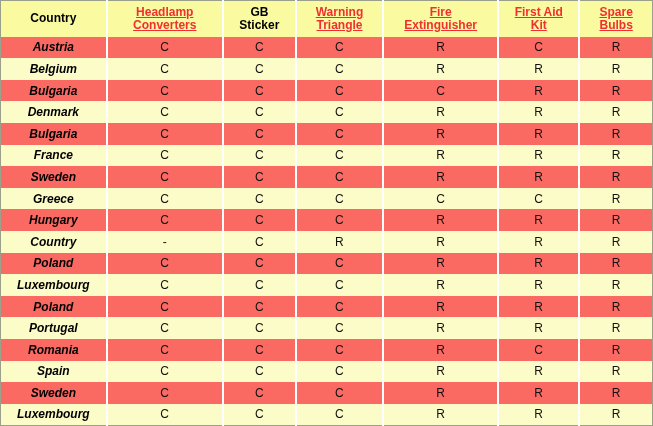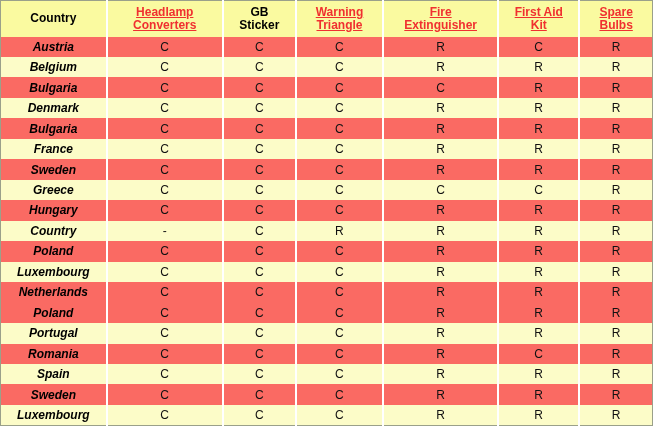--- a/index.html
+++ b/index.html
@@ -216,29 +216,20 @@
       <tr class="row-even">
         <td class="country-cell">Luxembourg</td>
         <td class="val-cell">C</td>
         <td class="val-cell">C</td>
         <td class="val-cell">C</td>
         <td class="val-cell">R</td>
         <td class="val-cell">R</td>
         <td class="val-cell">R</td>
       </tr>
       <tr class="row-odd">
-        <td class="country-cell">Netherlands</td>
-        <td class="val-cell">C</td>
-        <td class="val-cell">C</td>
-        <td class="val-cell">C</td>
-        <td class="val-cell">R</td>
-        <td class="val-cell">R</td>
-        <td class="val-cell">R</td>
-      </tr>
-      <tr class="row-odd">
         <td class="country-cell">Poland</td>
         <td class="val-cell">C</td>
         <td class="val-cell">C</td>
         <td class="val-cell">C</td>
         <td class="val-cell">R</td>
         <td class="val-cell">R</td>
         <td class="val-cell">R</td>
       </tr>
       <tr class="row-even">
         <td class="country-cell">Portugal</td>

